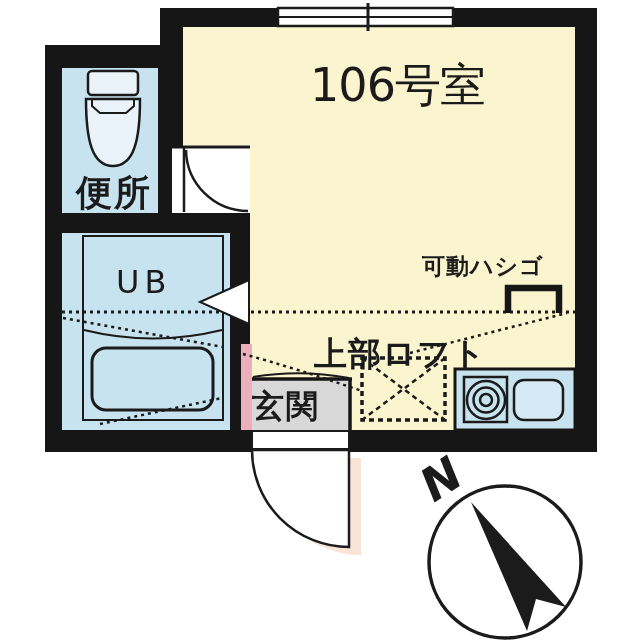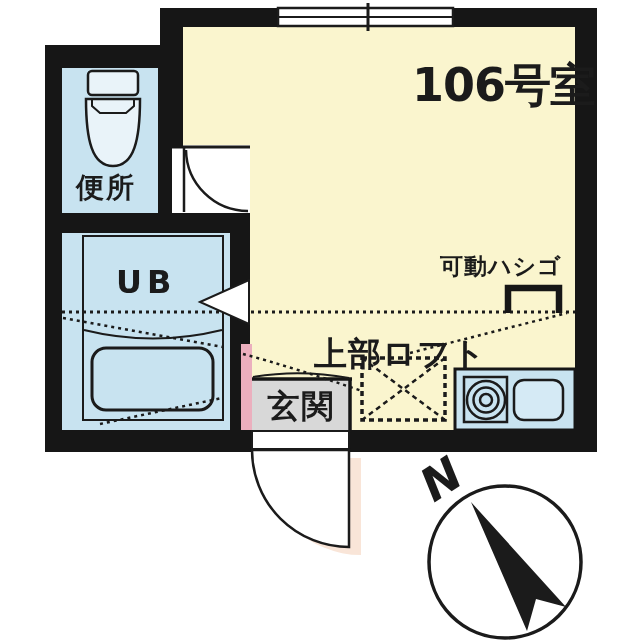--- a/index.html
+++ b/index.html
@@ -3,30 +3,30 @@
 <meta charset="utf-8">
 <style>
   html,body{margin:0;padding:0;background:#ffffff;}
   #canvas{
     position:relative;width:640px;height:640px;background:#ffffff;overflow:hidden;
     font-family:"DejaVu Sans","Liberation Sans",sans-serif;color:#1b1b1b;
   }
   #plansvg{position:absolute;left:0;top:0;}
   .lbl{position:absolute;color:#1b1b1b;white-space:nowrap;}
   .title-block{
-    position:absolute;left:200px;top:62px;width:395px;text-align:right;
-    font-weight:700;line-height:1.0;letter-spacing:-1px;
+    position:absolute;left:200px;top:62px;width:395px;text-align:center;
+    font-weight:400;line-height:1.0;letter-spacing:-1px;
   }
   .title-line{font-size:46px;height:47px;}
   .title-line-small{font-size:35px;height:38px;letter-spacing:0;}
-  .ladder-label{left:440px;top:251px;font-size:23px;font-weight:700;letter-spacing:1px;}
+  .ladder-label{left:422px;top:251px;font-size:23px;font-weight:700;letter-spacing:1px;}
   .loft-label{left:314px;top:332px;font-size:33px;font-weight:700;letter-spacing:1px;}
-  .genkan-label{left:252px;top:385px;width:99px;text-align:center;font-size:32px;font-weight:700;letter-spacing:2px;}
-  .toilet-label{left:76px;top:169px;font-size:28px;font-weight:700;letter-spacing:2px;}
-  .ub-label{left:116px;top:263px;font-size:32px;font-weight:700;letter-spacing:5px;}
+  .genkan-label{left:252px;top:385px;width:99px;text-align:left;font-size:32px;font-weight:700;letter-spacing:2px;}
+  .toilet-label{left:76px;top:169px;font-size:36px;font-weight:700;letter-spacing:2px;}
+  .ub-label{left:116px;top:263px;font-size:32px;font-weight:400;letter-spacing:5px;}
   .north-label{left:422px;top:452px;font-size:46px;font-weight:700;font-style:italic;
     transform:rotate(-33deg);transform-origin:center;}
 </style>
 </head>
 <body>
 
 <div id="canvas">
 
   <svg id="plansvg" width="640" height="640" viewBox="0 0 640 640">
 

